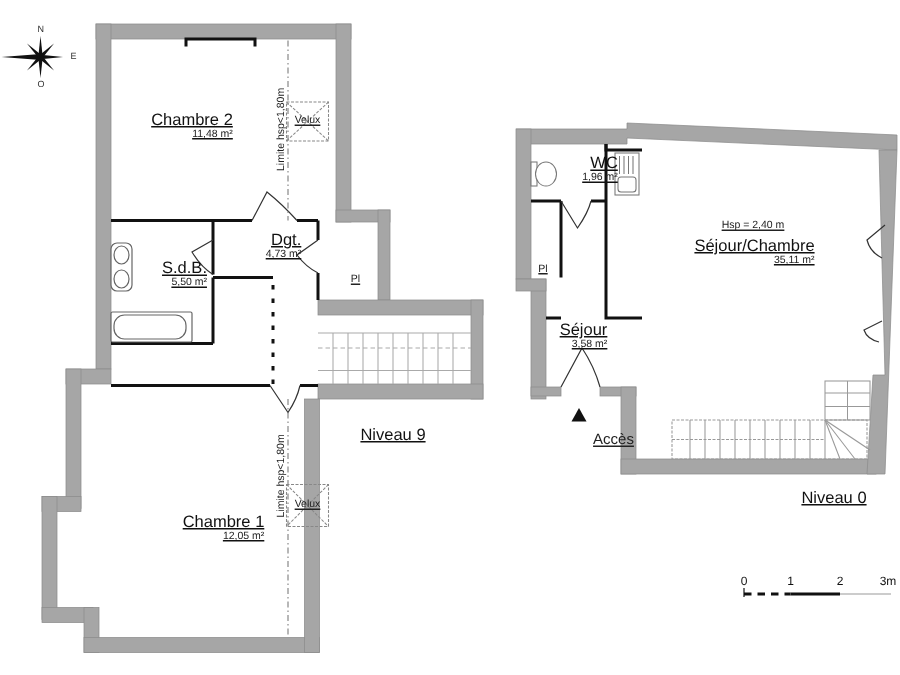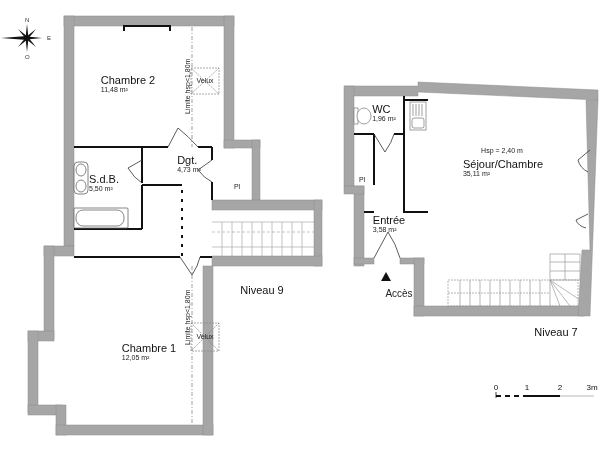--- a/index.html
+++ b/index.html
@@ -1,18 +1,18 @@
 <!DOCTYPE html>
 <html><head>
 <meta charset="utf-8">
 <style>
   html, body { margin:0; padding:0; background:#ffffff; }
   body { width:600px; height:450px; position:relative; overflow:hidden; font-family:"Liberation Sans", sans-serif; color:#111; }
   svg.plan { position:absolute; left:0; top:0; }
-  .lbl { position:absolute; white-space:nowrap; text-align:left; transform:translateX(-50%); }
+  .lbl { position:absolute; white-space:nowrap; text-align:right; transform:translateX(-50%);text-decoration:underline; }
   .room-name { font-size:11px; color:#111; }
   .room-area { font-size:7px; color:#222; }
   .small { font-size:7px; color:#222; }
   .level { font-size:11px; color:#111; }
   .vtext { position:absolute; font-size:7px; color:#222; transform-origin:left top; transform:rotate(-90deg); white-space:nowrap; }
   .compass-l { position:absolute; font-size:6px; color:#333; }
   .scale-t { position:absolute; font-size:8px; color:#111; transform:translateX(-50%); }
 </style>
 </head>
 <body>
@@ -192,48 +192,48 @@
 <span class="compass-l" style="left:25px; top:54px;">O</span>
 
 <div class="lbl" style="left:128px; top:74px;">
   <div class="room-name">Chambre 2</div>
   <div class="room-area">11,48 m²</div>
 </div>
 <div class="lbl" style="left:189px; top:154px;">
   <div class="room-name">Dgt.</div>
   <div class="room-area">4,73 m²</div>
 </div>
-<div class="lbl" style="left:104px; top:173px;">
+<div class="lbl" style="left:123px; top:173px;">
   <div class="room-name">S.d.B.</div>
   <div class="room-area">5,50 m²</div>
 </div>
 <div class="lbl small" style="left:237px; top:183px;">Pl</div>
 <div class="lbl" style="left:149px; top:342px;">
   <div class="room-name">Chambre 1</div>
   <div class="room-area">12,05 m²</div>
 </div>
 <div class="lbl small" style="left:205px; top:77px;">Velux</div>
 <div class="lbl small" style="left:205px; top:333px;">Velux</div>
 <div class="vtext" style="left:184px; top:114px;">Limite hsp&lt;1,80m</div>
 <div class="vtext" style="left:184px; top:345px;">Limite hsp&lt;1,80m</div>
 <div class="lbl level" style="left:262px; top:284px;">Niveau 9</div>
 
-<div class="lbl" style="left:384px; top:103px;">
+<div class="lbl" style="left:400px; top:103px;">
   <div class="room-name">WC</div>
   <div class="room-area">1,96 m²</div>
 </div>
 <div class="lbl small" style="left:362px; top:176px;">Pl</div>
 <div class="lbl small" style="left:502px; top:147px;">Hsp = 2,40 m</div>
 <div class="lbl" style="left:503px; top:158px;">
   <div class="room-name">Séjour/Chambre</div>
   <div class="room-area">35,11 m²</div>
 </div>
 <div class="lbl" style="left:389px; top:214px;">
-  <div class="room-name">Entrée</div>
+  <div class="room-name">Séjour</div>
   <div class="room-area">3,58 m²</div>
 </div>
-<div class="lbl small" style="left:399px; top:288px; font-size:10px;">Accès</div>
-<div class="lbl level" style="left:556px; top:326px;">Niveau 7</div>
+<div class="lbl small" style="left:409px; top:288px; font-size:10px;">Accès</div>
+<div class="lbl level" style="left:556px; top:326px;">Niveau 0</div>
 
 <span class="scale-t" style="left:496px; top:383px;">0</span>
 <span class="scale-t" style="left:527px; top:383px;">1</span>
 <span class="scale-t" style="left:560px; top:383px;">2</span>
 <span class="scale-t" style="left:592px; top:383px;">3m</span>
 
 </body></html>

